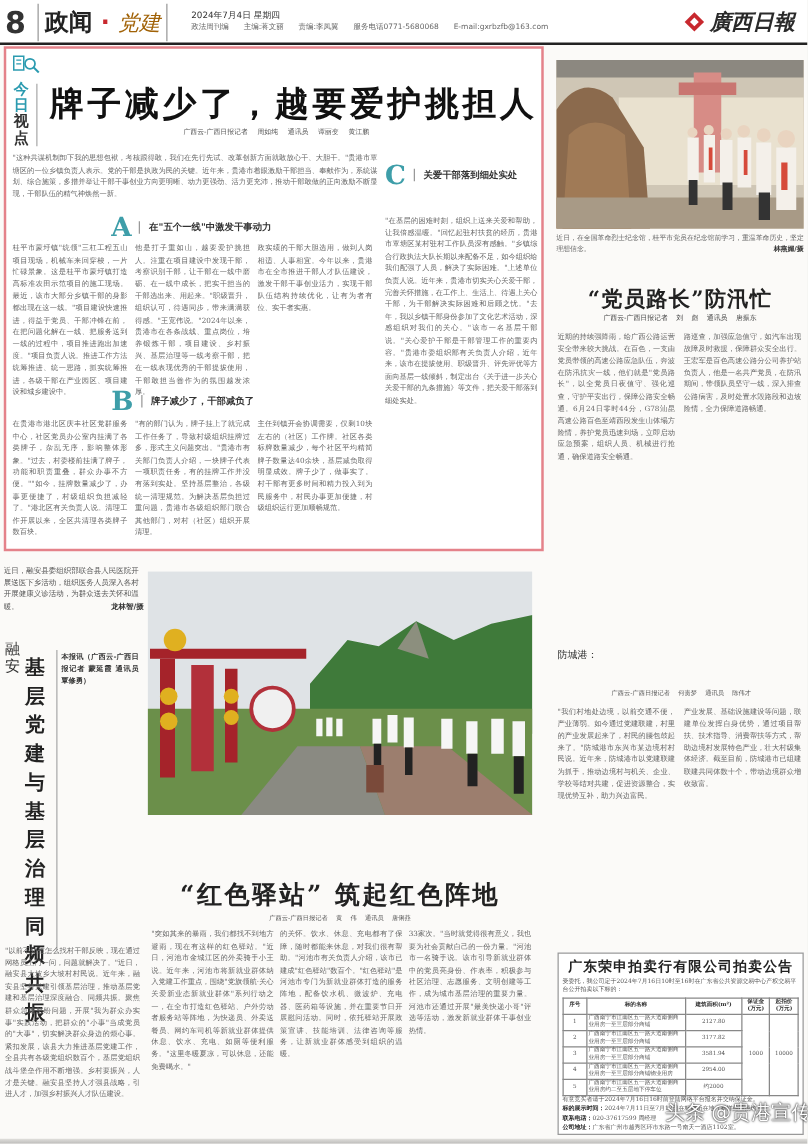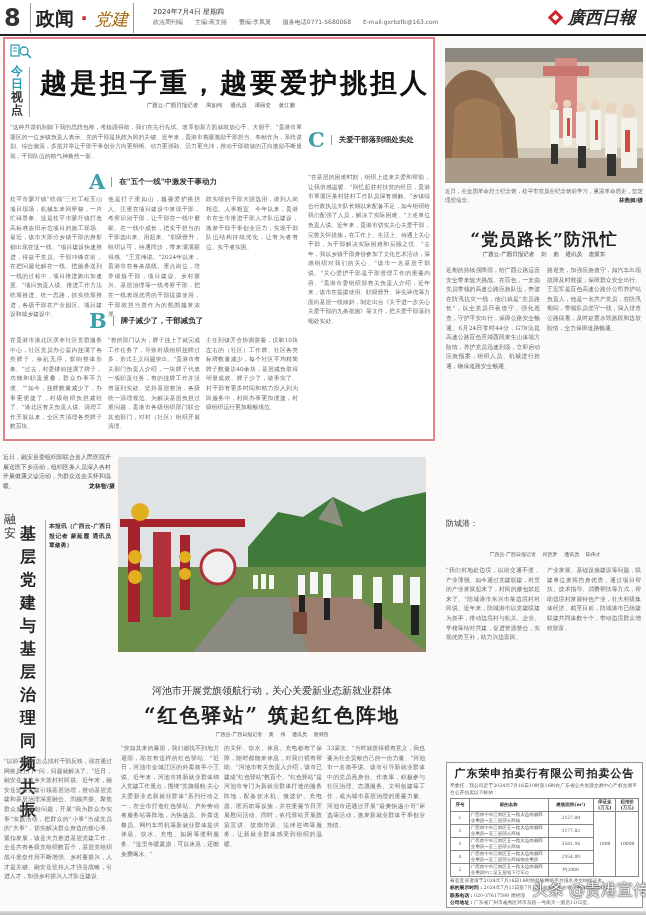--- a/index.html
+++ b/index.html
@@ -116,21 +116,21 @@
       <line x1="17" y1="11" x2="21" y2="15" stroke="#2b9bb0" stroke-width="1.6"></line>
     </svg>
     <div class="today-tag">
       <div class="c1">今</div>
       <div class="c1">日</div>
       <div class="c2">视</div>
       <div class="c2">点</div>
     </div>
     <div class="today-bar"></div>
 
-    <div class="headline">越是担子重，越要爱护挑担人</div>
+    <div class="headline">牌子减少了，越要爱护挑担人</div>
     <div class="byline">广西云-广西日报记者 周如纯  通讯员 谭丽变 黄江鹏</div>
 
     <div class="lead txt">"这种共谋机制卸下我的思想包袱，考核跟得敢，我们在先行先试、改革创新方面就敢放心干、大胆干。"贵港市覃塘区的一位乡镇负责人表示。党的干部是执政为民的关键。近年来，贵港市着眼激励干部担当、奉献作为，系统谋划、综合施策，多措并举让干部干事创业方向更明晰、动力更强劲、活力更充沛，推动干部敢做的正向激励不断显现，干部队伍的精气神焕然一新。</div>
 
     <div class="sec-hd" style="left:84px; top:134px;">
       <span class="sec-letter">A</span>
       <span class="sec-sep"></span>
       <span class="sec-title">在"五个一线"中激发干事动力</span>
     </div>
     <div class="col txt" style="left:5px; top:156px; width:92px; height:136px;">桂平市蒙圩镇"统领"三杠工程五山项目现场，机械车来回穿梭，一片忙碌景象。这是桂平市蒙圩镇打造高标准农田示范项目的施工现场。最近，该市大部分乡镇干部的身影都出现在这一线。"项目建设快速推进，得益于党员、干部冲锋在前，在把问题化解在一线、把服务送到一线的过程中，项目推进跑出加速度。"项目负责人说。推进工作方法统筹推进、统一思路，抓实统筹推进，各级干部在产业园区、项目建设和城乡建设中。</div>
@@ -245,21 +245,20 @@
       </g>
       <g fill="#222">
         <rect x="181" y="138" width="6" height="20"></rect>
           <rect x="206" y="141" width="6" height="22"></rect>
           <rect x="256" y="146" width="8" height="26"></rect>
           <rect x="293" y="148" width="8" height="30"></rect>
       </g>
       <rect x="175" y="155" width="14" height="22" fill="#7a4a3a"></rect>
     </svg>
   </div>
-  <div class="kicker2">河池市开展党旗领航行动，关心关爱新业态新就业群体</div>
   <div class="headline2">“红色驿站” 筑起红色阵地</div>
   <div class="byline2">广西云-广西日报记者 黄 伟  通讯员 唐俐燕</div>
   <div class="col txt" style="left:121px; top:744px; width:98px; height:165px;">"突如其来的暴雨，我们都找不到地方避雨，现在有这样的红色驿站。"近日，河池市金城江区的外卖骑手小王说。近年来，河池市将新就业群体纳入党建工作重点，围绕"党旗领航·关心关爱新业态新就业群体"系列行动之一，在全市打造红色驿站、户外劳动者服务站等阵地，为快递员、外卖送餐员、网约车司机等新就业群体提供休息、饮水、充电、如厕等便利服务。"这里冬暖夏凉，可以休息，还能免费喝水。"</div>
   <div class="col txt" style="left:224px; top:744px; width:98px; height:165px;">的关怀。饮水、休息、充电都有了保障，随时都能来休息，对我们很有帮助。"河池市有关负责人介绍，该市已建成"红色驿站"数百个。"红色驿站"是河池市专门为新就业群体打造的服务阵地，配备饮水机、微波炉、充电器、医药箱等设施，并在重要节日开展慰问活动。同时，依托驿站开展政策宣讲、技能培训、法律咨询等服务，让新就业群体感受到组织的温暖。</div>
   <div class="col txt" style="left:327px; top:744px; width:98px; height:165px;">33家次。"当时就觉得很有意义，我也要为社会贡献自己的一份力量。"河池市一名骑手说。该市引导新就业群体中的党员亮身份、作表率，积极参与社区治理、志愿服务、文明创建等工作，成为城市基层治理的重要力量。河池市还通过开展"最美快递小哥"评选等活动，激发新就业群体干事创业热情。</div>
 
   <div class="loc3">防城港：</div>
   <div class="byline3">广西云-广西日报记者 何贵梦  通讯员 陈伟才</div>
   <div class="col txt" style="left:446px; top:566px; width:94px; height:190px;">"我们村地处边境，以前交通不便，产业薄弱。如今通过党建联建，村里的产业发展起来了，村民的腰包鼓起来了。"防城港市东兴市某边境村村民说。近年来，防城港市以党建联建为抓手，推动边境村与机关、企业、学校等结对共建，促进资源整合，实现优势互补，助力兴边富民。</div>
   <div class="col txt" style="left:547px; top:566px; width:94px; height:190px;">产业发展、基础设施建设等问题，联建单位发挥自身优势，通过项目帮扶、技术指导、消费帮扶等方式，帮助边境村发展特色产业，壮大村级集体经济。截至目前，防城港市已组建联建共同体数十个，带动边境群众增收致富。</div>

